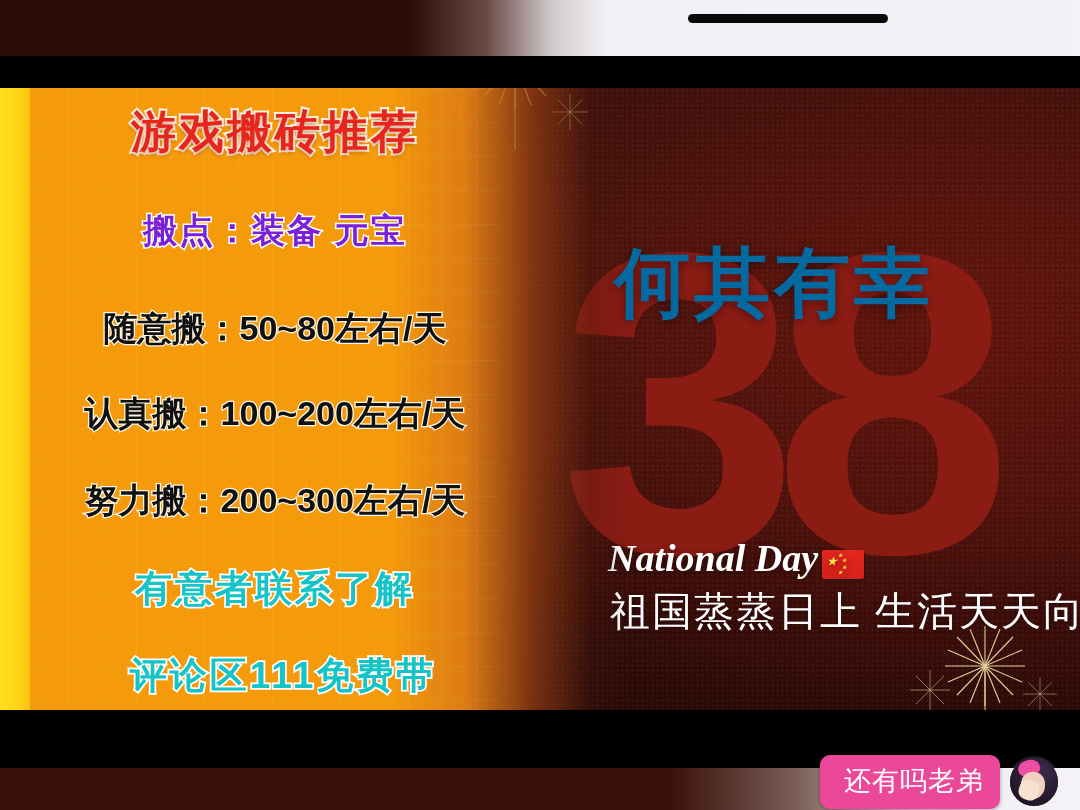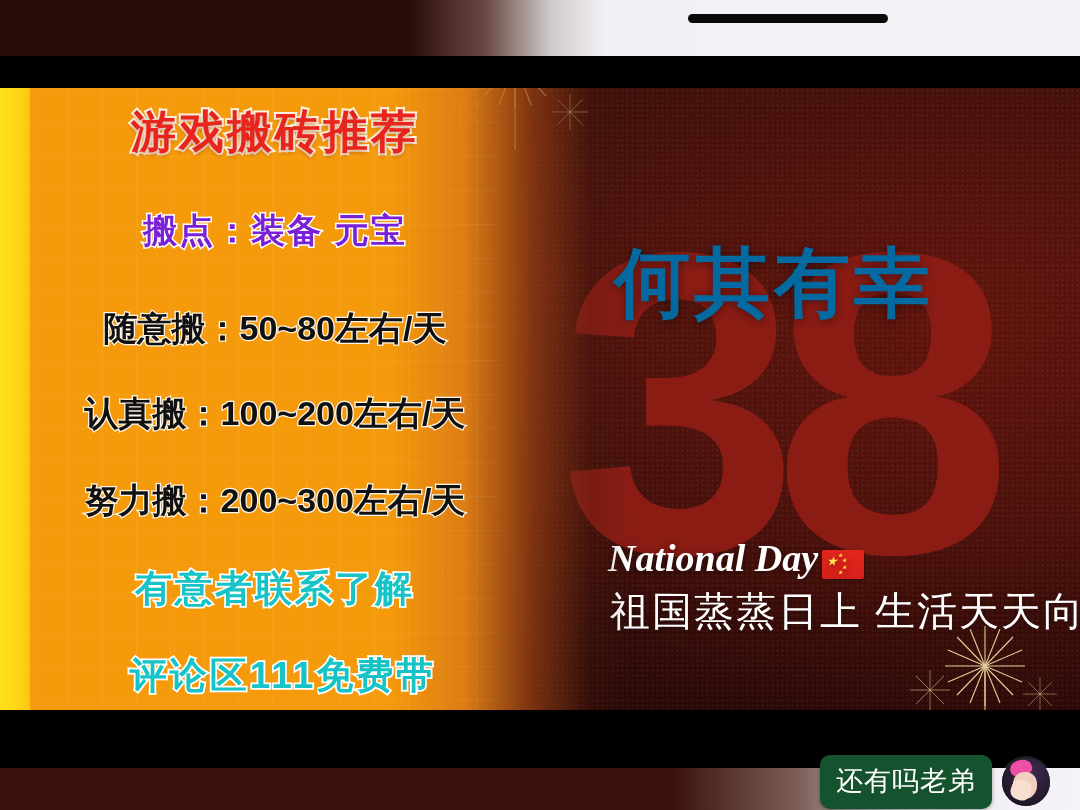--- a/index.html
+++ b/index.html
@@ -238,27 +238,27 @@
 
   
   .chat {
     position: absolute;
     left: 820px; top: 755px;
     display: flex;
     align-items: center;
     gap: 10px;
   }
   .chat-bubble {
-    background: #14532d;
+    background: #ec4899;
     color: #ffffff;
     font-size: 27px;
     line-height: 40px;
     font-weight: 400;
     letter-spacing: 1px;
-    padding: 6px 16px 8px 16px;
+    padding: 6px 16px 8px 24px;
     border-radius: 10px;
     white-space: nowrap;
     box-shadow: 0 1px 4px rgba(0,0,0,.35);
   }
   .chat-avatar {
     width: 48px; height: 48px;
     border-radius: 50%;
     overflow: hidden;
     background: #2b2330;
     position: relative;

